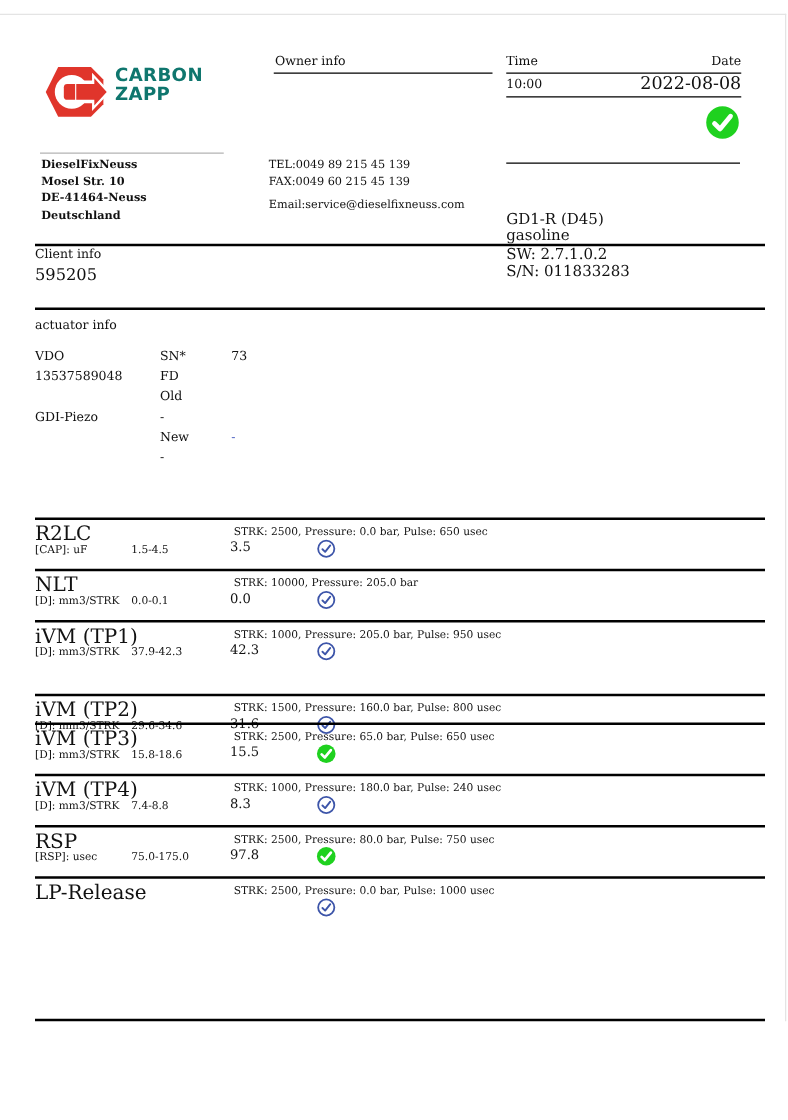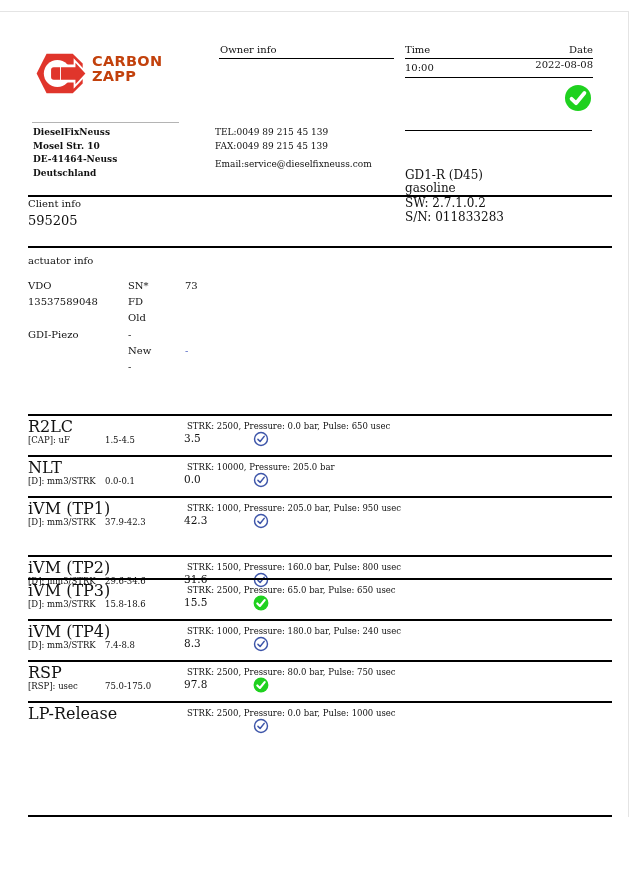--- a/index.html
+++ b/index.html
@@ -6,28 +6,28 @@
   .page{
     position:relative;width:630px;height:896px;background:#ffffff;
     font-family:"DejaVu Serif","Liberation Serif",serif;color:#111;
     overflow:hidden;
   }
   .abs{position:absolute;}
   .outer-frame{position:absolute;left:0;top:11px;width:628px;height:805px;
     border-top:1px solid #e4e4e4;border-right:1px solid #e4e4e4;}
   
   .brand{left:92px;top:54px;font-family:"DejaVu Sans","Liberation Sans",sans-serif;
-    font-weight:bold;font-size:14.5px;line-height:15px;letter-spacing:.3px;color:#c2410c;}
+    font-weight:bold;font-size:14.5px;line-height:15px;letter-spacing:.3px;color:#0f766e;}
   .owner-label{left:220px;top:44px;font-size:10px;}
   .owner-underline{left:219px;top:58px;width:175px;border-top:1px solid #000;}
   .td-head{left:405px;top:44px;width:188px;font-size:10px;}
   .td-head .right{float:right;}
   .td-line1{left:405px;top:58px;width:188px;border-top:1px solid #000;}
   .time-value{left:405px;top:62px;font-size:10px;}
-  .date-value{left:405px;top:59px;width:188px;text-align:right;font-size:10px;}
+  .date-value{left:405px;top:59px;width:188px;text-align:right;font-size:14px;}
   .td-line2{left:405px;top:77px;width:188px;border-top:1px solid #000;}
   .report-label{left:404px;top:86px;font-size:17px;}
   .report-check{left:564px;top:84px;width:28px;height:28px;}
   .addr-topline{left:32px;top:122px;width:147px;border-top:1px solid #b4b4b4;}
   .address{left:33px;top:126px;font-size:9px;font-weight:bold;line-height:13.5px;}
   .contact{left:215px;top:126px;font-size:9px;line-height:13.5px;}
   .contact .email{margin-top:5px;}
   .dev-line{left:405px;top:130px;width:187px;border-top:1px solid #000;}
   .device{left:405px;top:146px;font-size:12px;line-height:13px;margin-top:23px;}
   .device .swsn{margin-top:3px;line-height:10.5px;}
@@ -96,21 +96,21 @@
   <div class="abs addr-topline"></div>
   <div class="abs address" id="address-block">
       <div>DieselFixNeuss</div>
       <div>Mosel Str. 10</div>
       <div>DE-41464-Neuss</div>
       <div>Deutschland</div>
     </div>
 
   <div class="abs contact">
     <div>TEL:0049 89 215 45 139</div>
-    <div>FAX:0049 89 215 45 139</div>
+    <div>FAX:0049 60 215 45 139</div>
     <div class="email">Email:service@dieselfixneuss.com</div>
   </div>
 
   <div class="abs dev-line"></div>
   <div class="abs device">
     <div>GD1-R (D45)</div>
     <div>gasoline</div>
     <div class="swsn">SW: 2.7.1.0.2</div>
     <div class="swsn">S/N: 011833283</div>
   </div>

